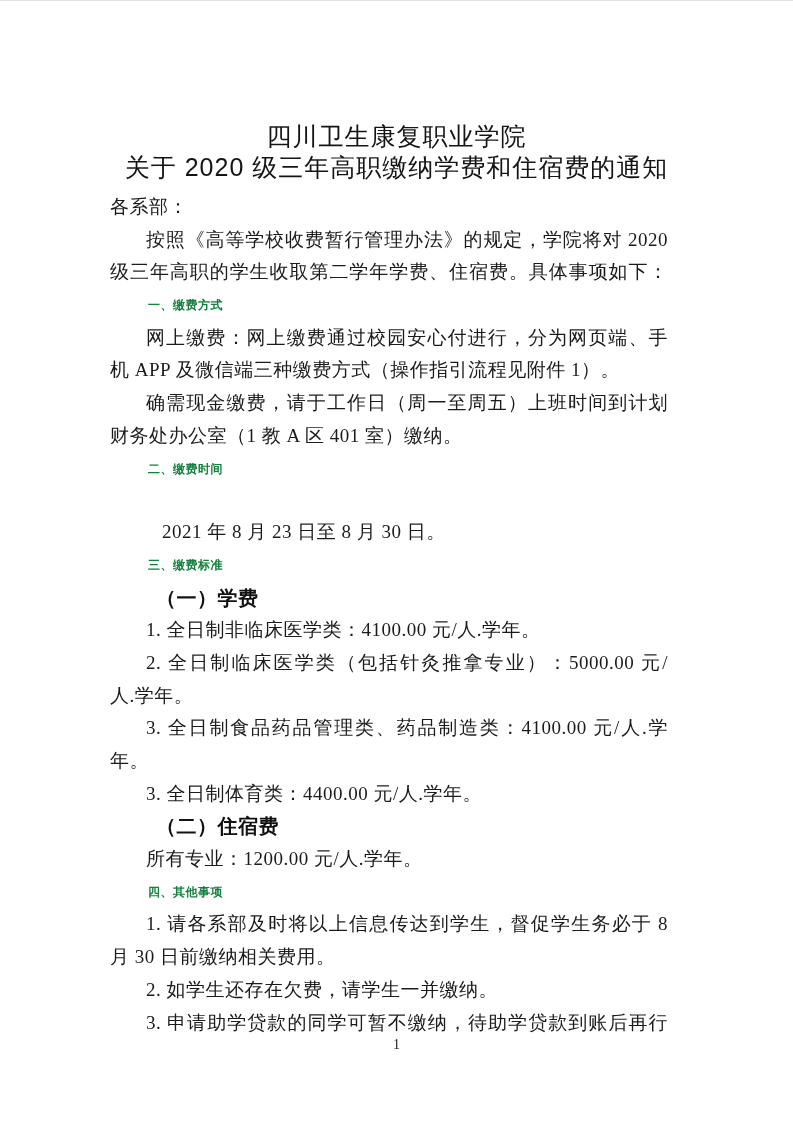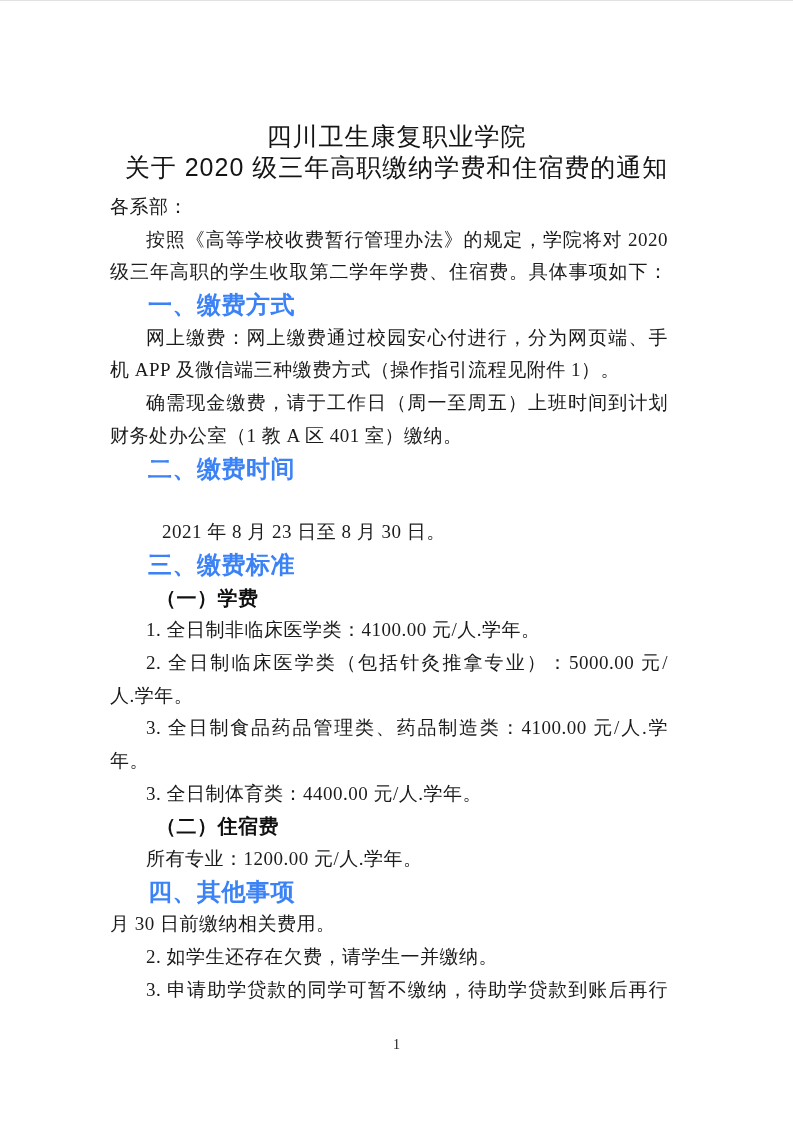--- a/index.html
+++ b/index.html
@@ -38,22 +38,22 @@
   }
   
   .j{ text-align:justify; text-align-last:justify; }
   
   .i1{ padding-left:36px; }
   
   .h{
     padding-left:38px;
     font-family:"Liberation Sans", sans-serif;
     font-weight:700;
-    font-size:24px;
-    color:#3b82f6;
+    font-size:12px;
+    color:#15803d;
   }
   
   .s{
     padding-left:46px;
     font-family:"Liberation Sans", sans-serif;
     font-weight:700;
     font-size:20px;
     color:#111111;
   }
   
@@ -92,20 +92,21 @@
     <div class="ln s">（一）学费</div>
     <div class="ln i1">1. 全日制非临床医学类：4100.00 元/人.学年。</div>
     <div class="ln i1 j">2. 全日制临床医学类（包括针灸推拿专业）：5000.00 元/</div>
     <div class="ln">人.学年。</div>
     <div class="ln i1 j">3. 全日制食品药品管理类、药品制造类：4100.00 元/人.学</div>
     <div class="ln">年。</div>
     <div class="ln i1">3. 全日制体育类：4400.00 元/人.学年。</div>
     <div class="ln s">（二）住宿费</div>
     <div class="ln i1">所有专业：1200.00 元/人.学年。</div>
     <div class="ln h">四、其他事项</div>
+    <div class="ln i1 j">1. 请各系部及时将以上信息传达到学生，督促学生务必于 8</div>
     <div class="ln">月 30 日前缴纳相关费用。</div>
     <div class="ln i1">2. 如学生还存在欠费，请学生一并缴纳。</div>
     <div class="ln i1 j">3. 申请助学贷款的同学可暂不缴纳，待助学贷款到账后再行</div>
   </div>
 
   <div class="page-number">1</div>
 
 </div>
 
 </body></html>

